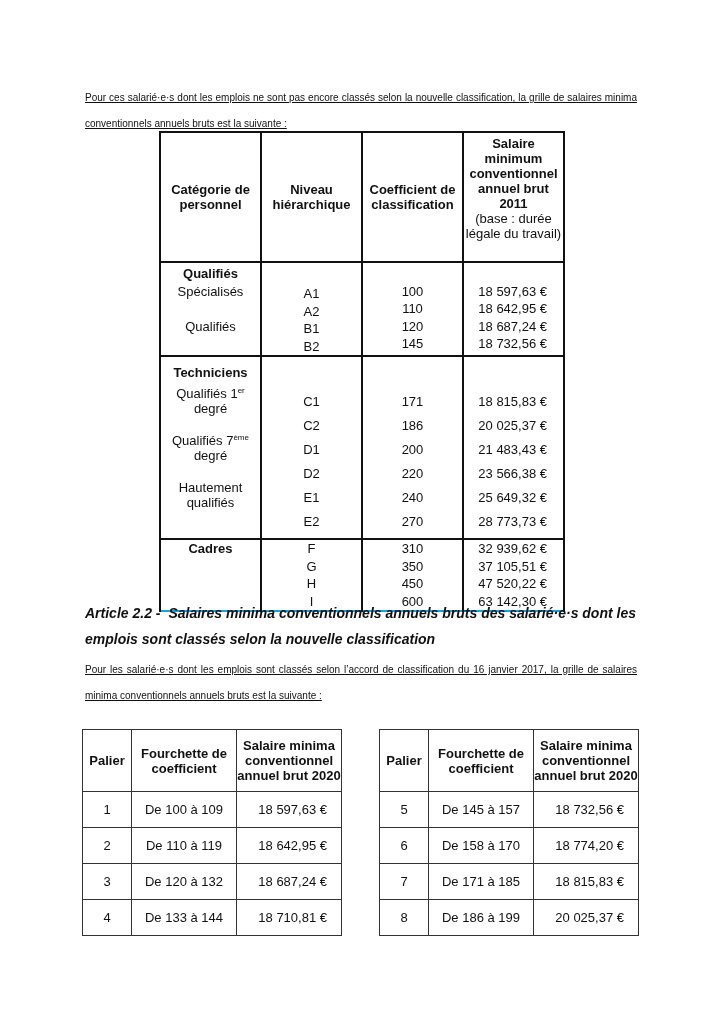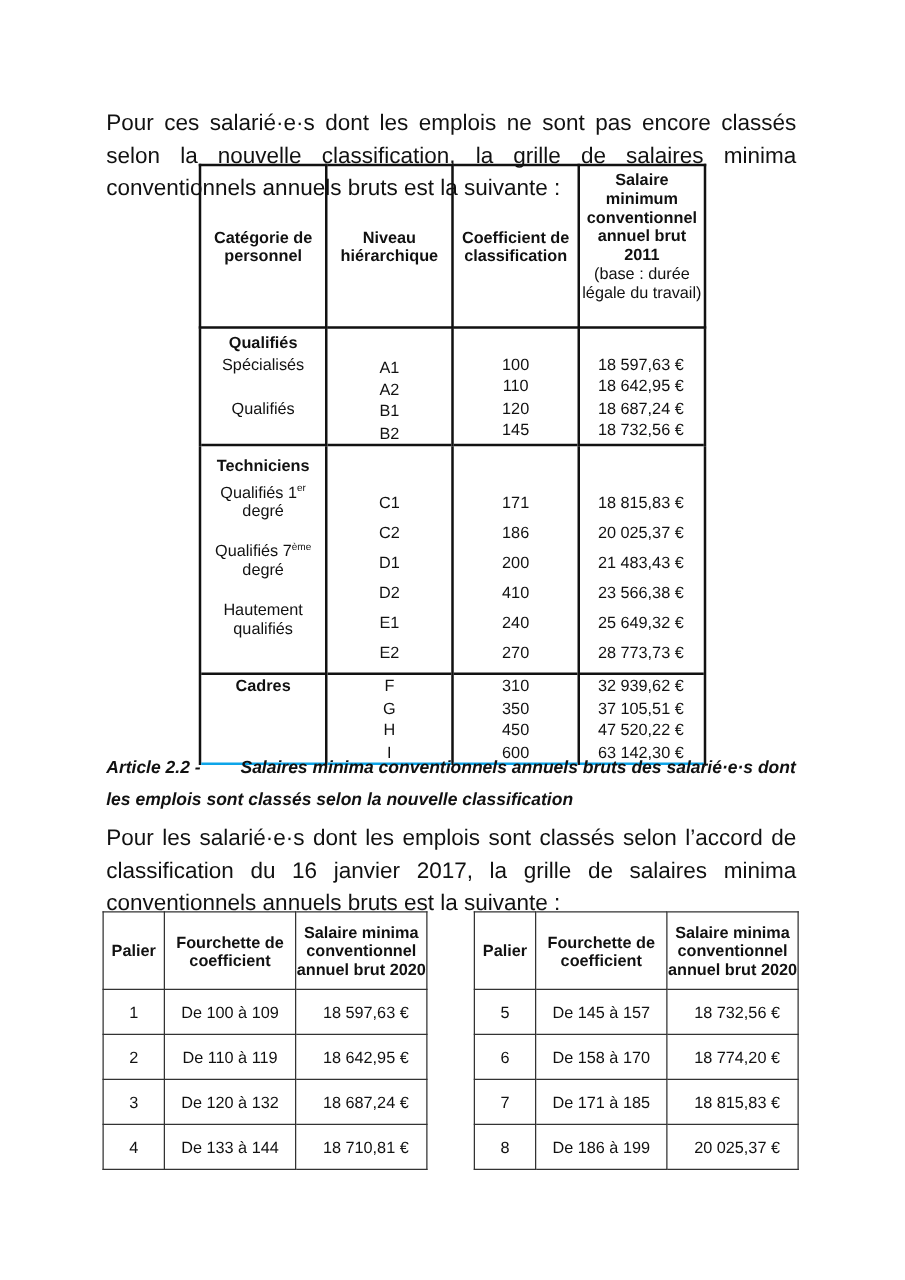--- a/index.html
+++ b/index.html
@@ -1,23 +1,23 @@
 <!DOCTYPE html>
 <html><head>
 <meta charset="utf-8">
 <style>
   html, body { margin: 0; padding: 0; background: #ffffff; }
   body { width: 724px; height: 1024px; position: relative; overflow: hidden;
          font-family: "Liberation Sans", sans-serif; color: #111; }
-  .para { position: absolute; left: 85px; width: 552px; font-size: 18px; line-height: 26px;
-          text-align: justify; text-align-last: left; }
+  .para { position: absolute; left: 85px; width: 552px; font-size: 10px; line-height: 26px;
+          text-align: justify; text-align-last: left; text-decoration: underline; }
   .p1 { top: 85px; }
   .heading { position: absolute; left: 85px; width: 552px; top: 600px; font-size: 14px;
              line-height: 26px; font-weight: bold; font-style: italic; }
-  .heading .num { margin-right: 28px; }
+  .heading .num { margin-right: 4px; }
   .p2 { top: 657px; }
 
   
   .t1 { position: absolute; left: 159px; top: 131px; border-collapse: collapse;
         font-size: 13px; }
   .t1 td, .t1 th { border-left: 2px solid #111; border-right: 2px solid #111; padding: 0;
                    text-align: center; vertical-align: top; }
   .t1 .c1 { width: 99px; } .t1 .c2 { width: 99px; } .t1 .c3 { width: 99px; } .t1 .c4 { width: 99px; }
   .t1 thead th { border-top: 2px solid #111; border-bottom: 2px solid #111; height: 125px;
                  vertical-align: middle; font-weight: bold; line-height: 15px; }
@@ -106,21 +106,21 @@
         <div style="height:24px">C2</div>
         <div style="height:24px">D1</div>
         <div style="height:24px">D2</div>
         <div style="height:24px">E1</div>
         <div style="height:24px">E2</div>
       </td>
       <td style="padding-top:37px">
         <div style="height:24px">171</div>
         <div style="height:24px">186</div>
         <div style="height:24px">200</div>
-        <div style="height:24px">410</div>
+        <div style="height:24px">220</div>
         <div style="height:24px">240</div>
         <div style="height:24px">270</div>
       </td>
       <td class="sal-cell" style="padding-top:37px">
         <div style="height:24px">18 815,83 €</div>
         <div style="height:24px">20 025,37 €</div>
         <div style="height:24px">21 483,43 €</div>
         <div style="height:24px">23 566,38 €</div>
         <div style="height:24px">25 649,32 €</div>
         <div style="height:24px">28 773,73 €</div>

